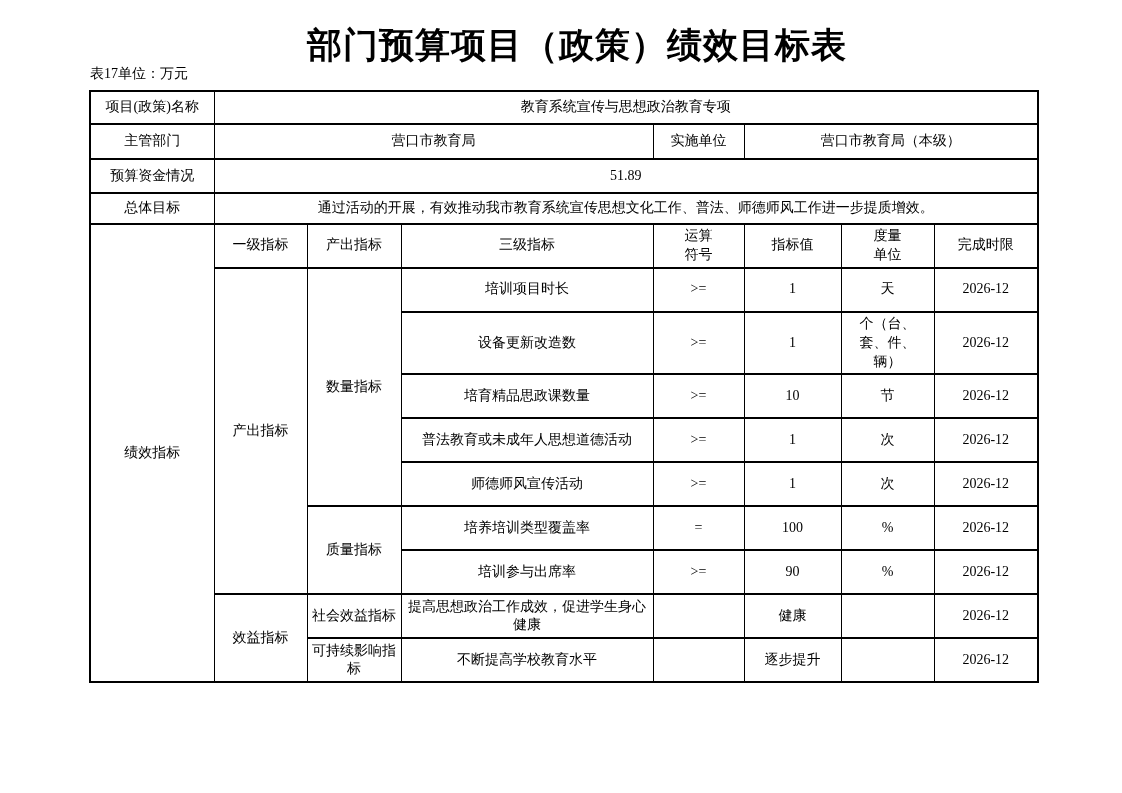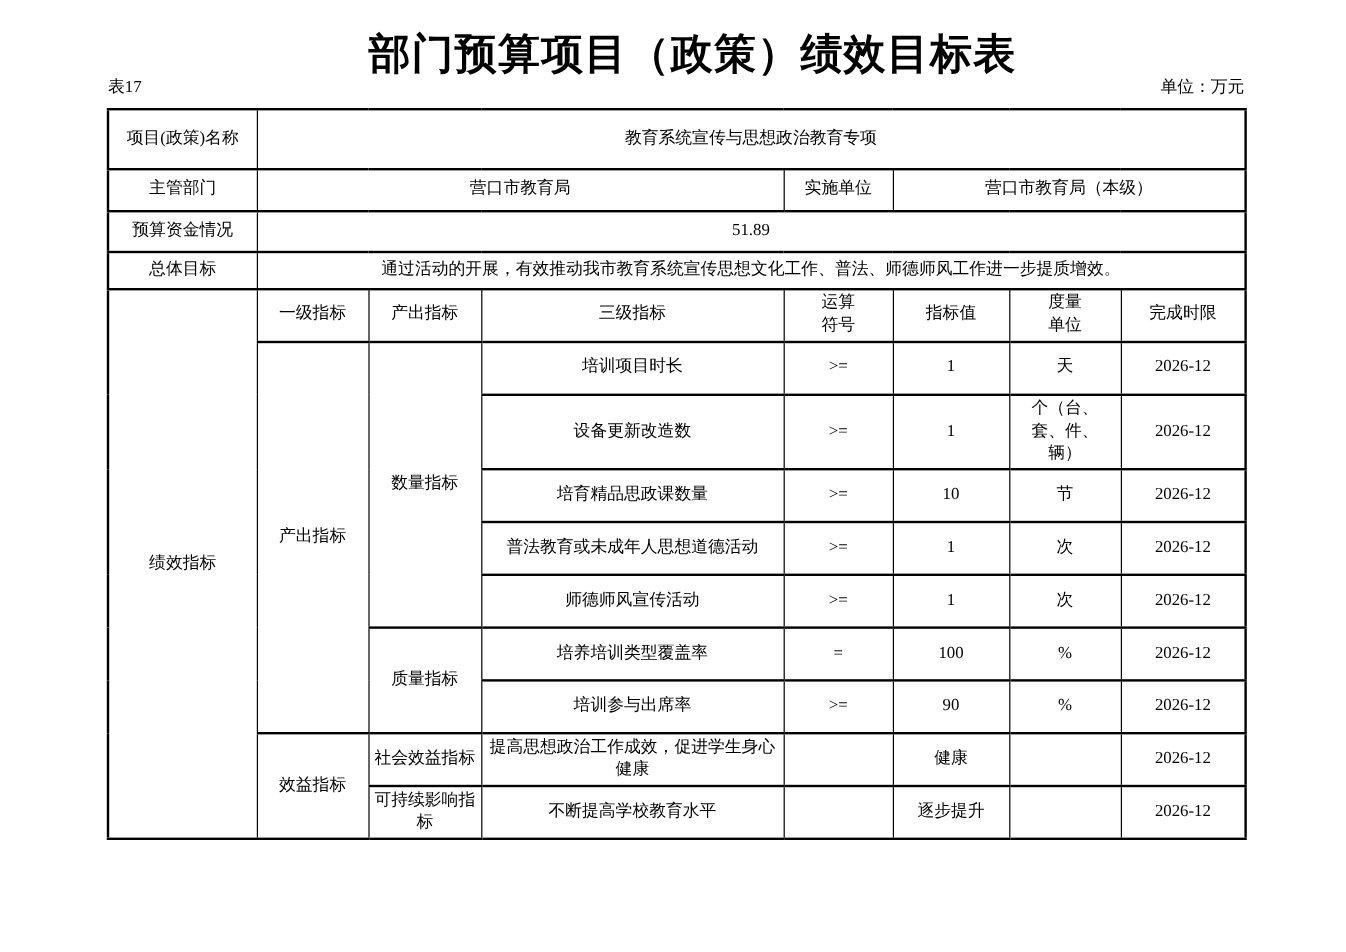--- a/index.html
+++ b/index.html
@@ -24,21 +24,20 @@
     font-size: 35px;
     font-weight: bold;
     letter-spacing: 1px;
     margin-left: 16px;
   }
   .meta-row {
     position: absolute;
     top: 64px; left: 90px;
     width: 947px;
     display: flex;
-    justify-content: space-between;
     font-size: 14px;
     line-height: 20px;
   }
   table.main {
     position: absolute;
     top: 90px; left: 89px;
     width: 948px;
     border-collapse: collapse;
     table-layout: fixed;
     border: 2px solid #000;
@@ -52,21 +51,21 @@
     text-align: center;
     vertical-align: middle;
     padding: 2px 5px;
     line-height: 1.35;
     overflow: hidden;
     word-break: break-all;
   }
   th.wrap2 { white-space: pre-line; }
   .ta-left  { text-align: center; }
   .ta-right { text-align: right; }
-  tr.r-info1 { height: 50px; }
+  tr.r-info1 { height: 33px; }
   tr.r-info2 { height: 35px; }
   tr.r-info3 { height: 34px; }
   tr.r-info4 { height: 31px; }
   tr.r-head  { height: 42px; }
   tr.r-data  { height: 44px; }
 </style>
 </head>
 <body>
 
 <div class="page">

